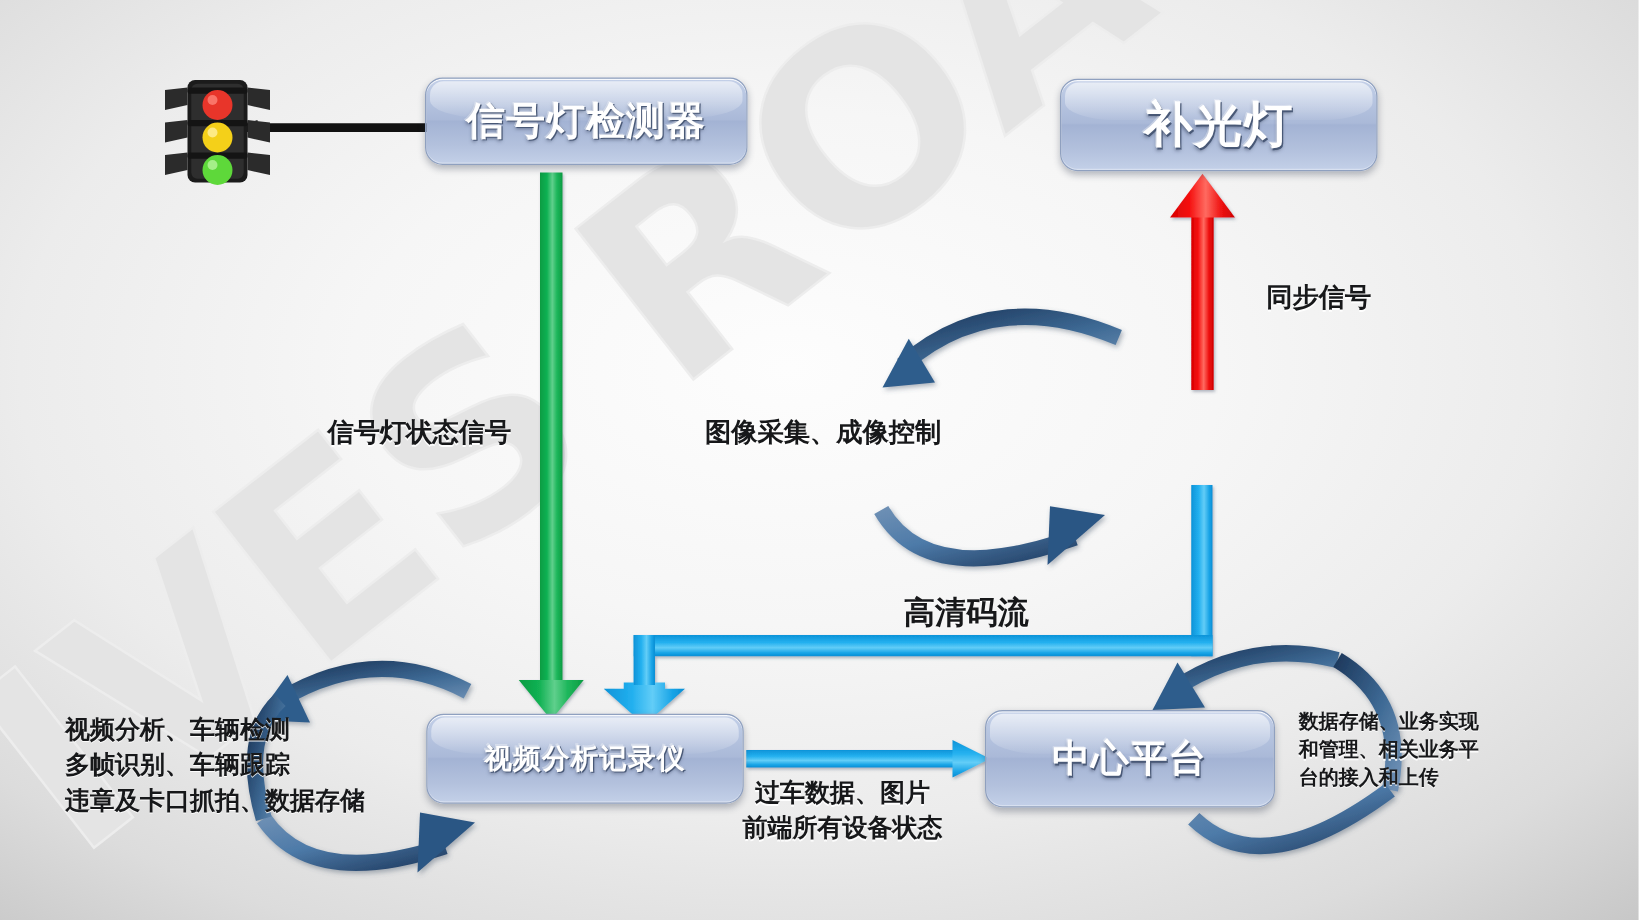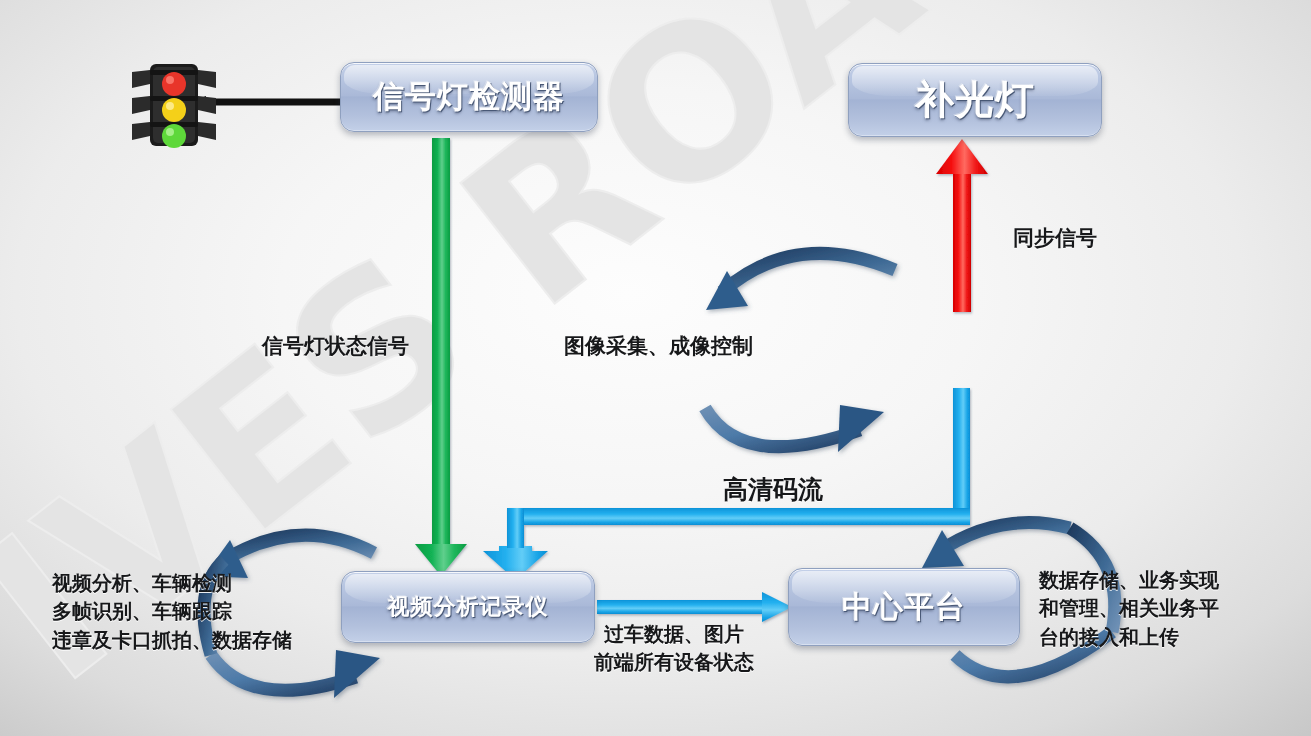--- a/index.html
+++ b/index.html
@@ -98,21 +98,21 @@
     line-height: 1.28;
     white-space: pre;
     text-shadow: 0 1px 0 rgba(255,255,255,0.9);
   }
   #anno-signal-state { left: 262px; top: 333px; font-size: 21px; }
   #anno-image-capture { left: 564px; top: 333px; font-size: 21px; }
   #anno-sync-signal { left: 1001px; top: 225px; font-size: 21px; margin-left: 12px; }
   #anno-hd-stream { left: 723px; top: 474px; font-size: 25px; }
   #anno-left-functions { left: 52px; top: 569px; font-size: 20px; line-height: 1.42; }
   #anno-pass-data { left: 594px; top: 620px; font-size: 20px; line-height: 1.4; text-align: center; }
-  #anno-right-functions { left: 1039px; top: 566px; font-size: 20px; line-height: 1.42; }
+  #anno-right-functions { left: 1039px; top: 566px; font-size: 16px; line-height: 1.42; }
 
   
   #traffic-light {
     position: absolute;
     z-index: 5;
     left: 128px;
     top: 58px;
     width: 92px;
     height: 92px;
   }

